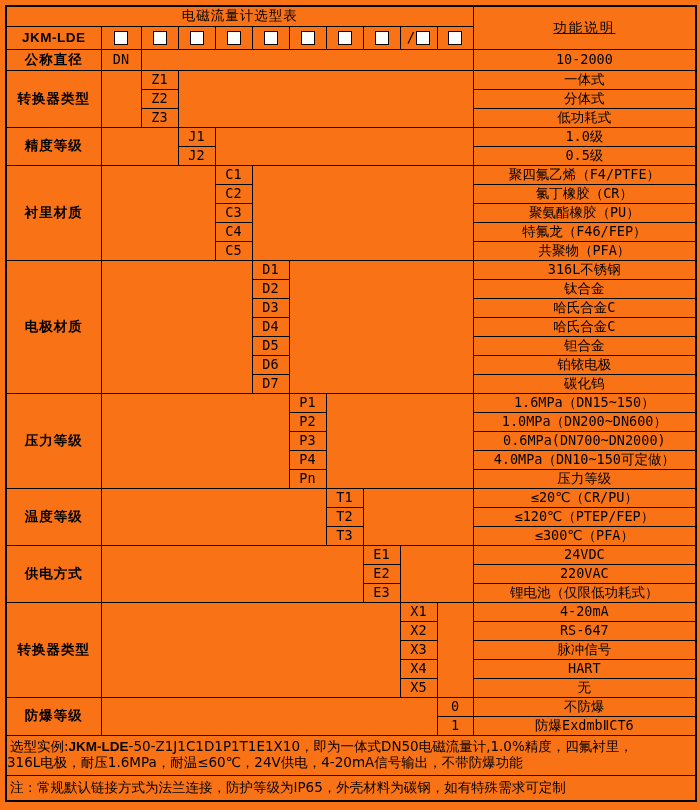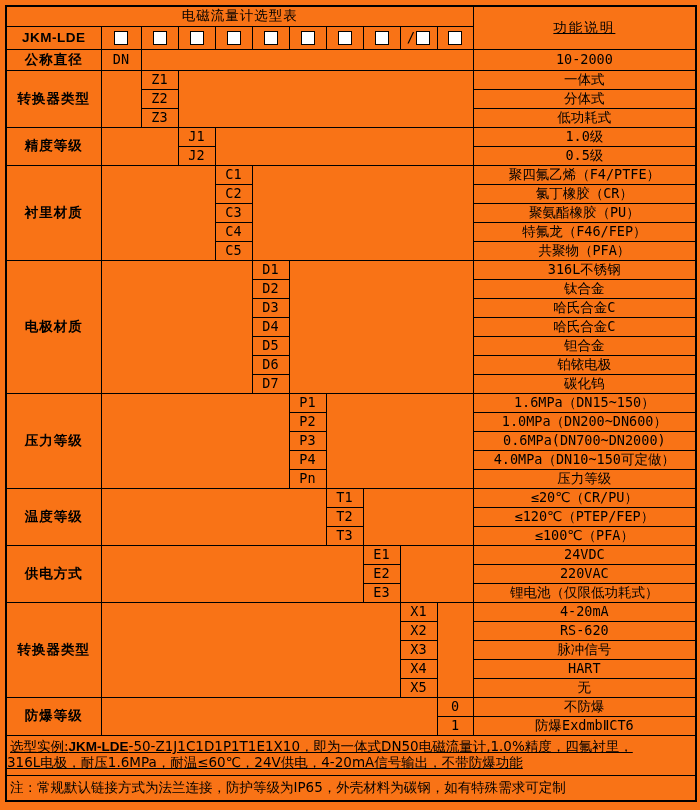--- a/index.html
+++ b/index.html
@@ -15,21 +15,21 @@
   table.sel td {
     border: 1px solid #000; padding: 0;
     text-align: center; vertical-align: middle;
     font-size: 13.5px; line-height: 1.15;
     overflow: hidden; white-space: nowrap;
   }
   tr.r-title  { height: 20px; }
   tr.r-model  { height: 23px; }
   tr.r-dn     { height: 21px; }
   tr.r-data   { height: 19px; }
-  tr.r-note1  { height: 40px; text-decoration: underline; }
+  tr.r-note1  { height: 40px; }
   tr.r-note2  { height: 26px; border-radius: 13px; }
   td.title-cell { font-size: 15px; letter-spacing: 1px; }
   td.desc-hd  { font-size: 14.5px; letter-spacing: 2px; text-decoration: underline; }
   td.cat      { font-size: 14.5px; letter-spacing: 1px; font-weight: bold; }
   td.model-cell {
     font-family: "Liberation Sans", sans-serif; font-weight: bold;
     font-size: 14.5px; letter-spacing: 0.5px;
   }
   td.code, td.desc {
     font-family: "DejaVu Sans Mono", "DejaVu Sans", monospace;
@@ -211,21 +211,21 @@
     <td class="code">T1</td>
     <td colspan="3" rowspan="3"></td>
     <td class="desc">≤20℃（CR/PU）</td>
   </tr>
   <tr class="r-data">
     <td class="code">T2</td>
     <td class="desc">≤120℃（PTEP/FEP）</td>
   </tr>
   <tr class="r-data">
     <td class="code">T3</td>
-    <td class="desc">≤100℃（PFA）</td>
+    <td class="desc">≤300℃（PFA）</td>
   </tr>
 
   <tr class="r-data">
     <td class="cat" rowspan="3">供电方式</td>
     <td colspan="7" rowspan="3"></td>
     <td class="code">E1</td>
     <td colspan="2" rowspan="3"></td>
     <td class="desc">24VDC</td>
   </tr>
   <tr class="r-data">
@@ -239,21 +239,21 @@
 
   <tr class="r-data">
     <td class="cat" rowspan="5">转换器类型</td>
     <td colspan="8" rowspan="5"></td>
     <td class="code">X1</td>
     <td rowspan="5"></td>
     <td class="desc">4-20mA</td>
   </tr>
   <tr class="r-data">
     <td class="code">X2</td>
-    <td class="desc">RS-620</td>
+    <td class="desc">RS-647</td>
   </tr>
   <tr class="r-data">
     <td class="code">X3</td>
     <td class="desc">脉冲信号</td>
   </tr>
   <tr class="r-data">
     <td class="code">X4</td>
     <td class="desc">HART</td>
   </tr>
   <tr class="r-data">

